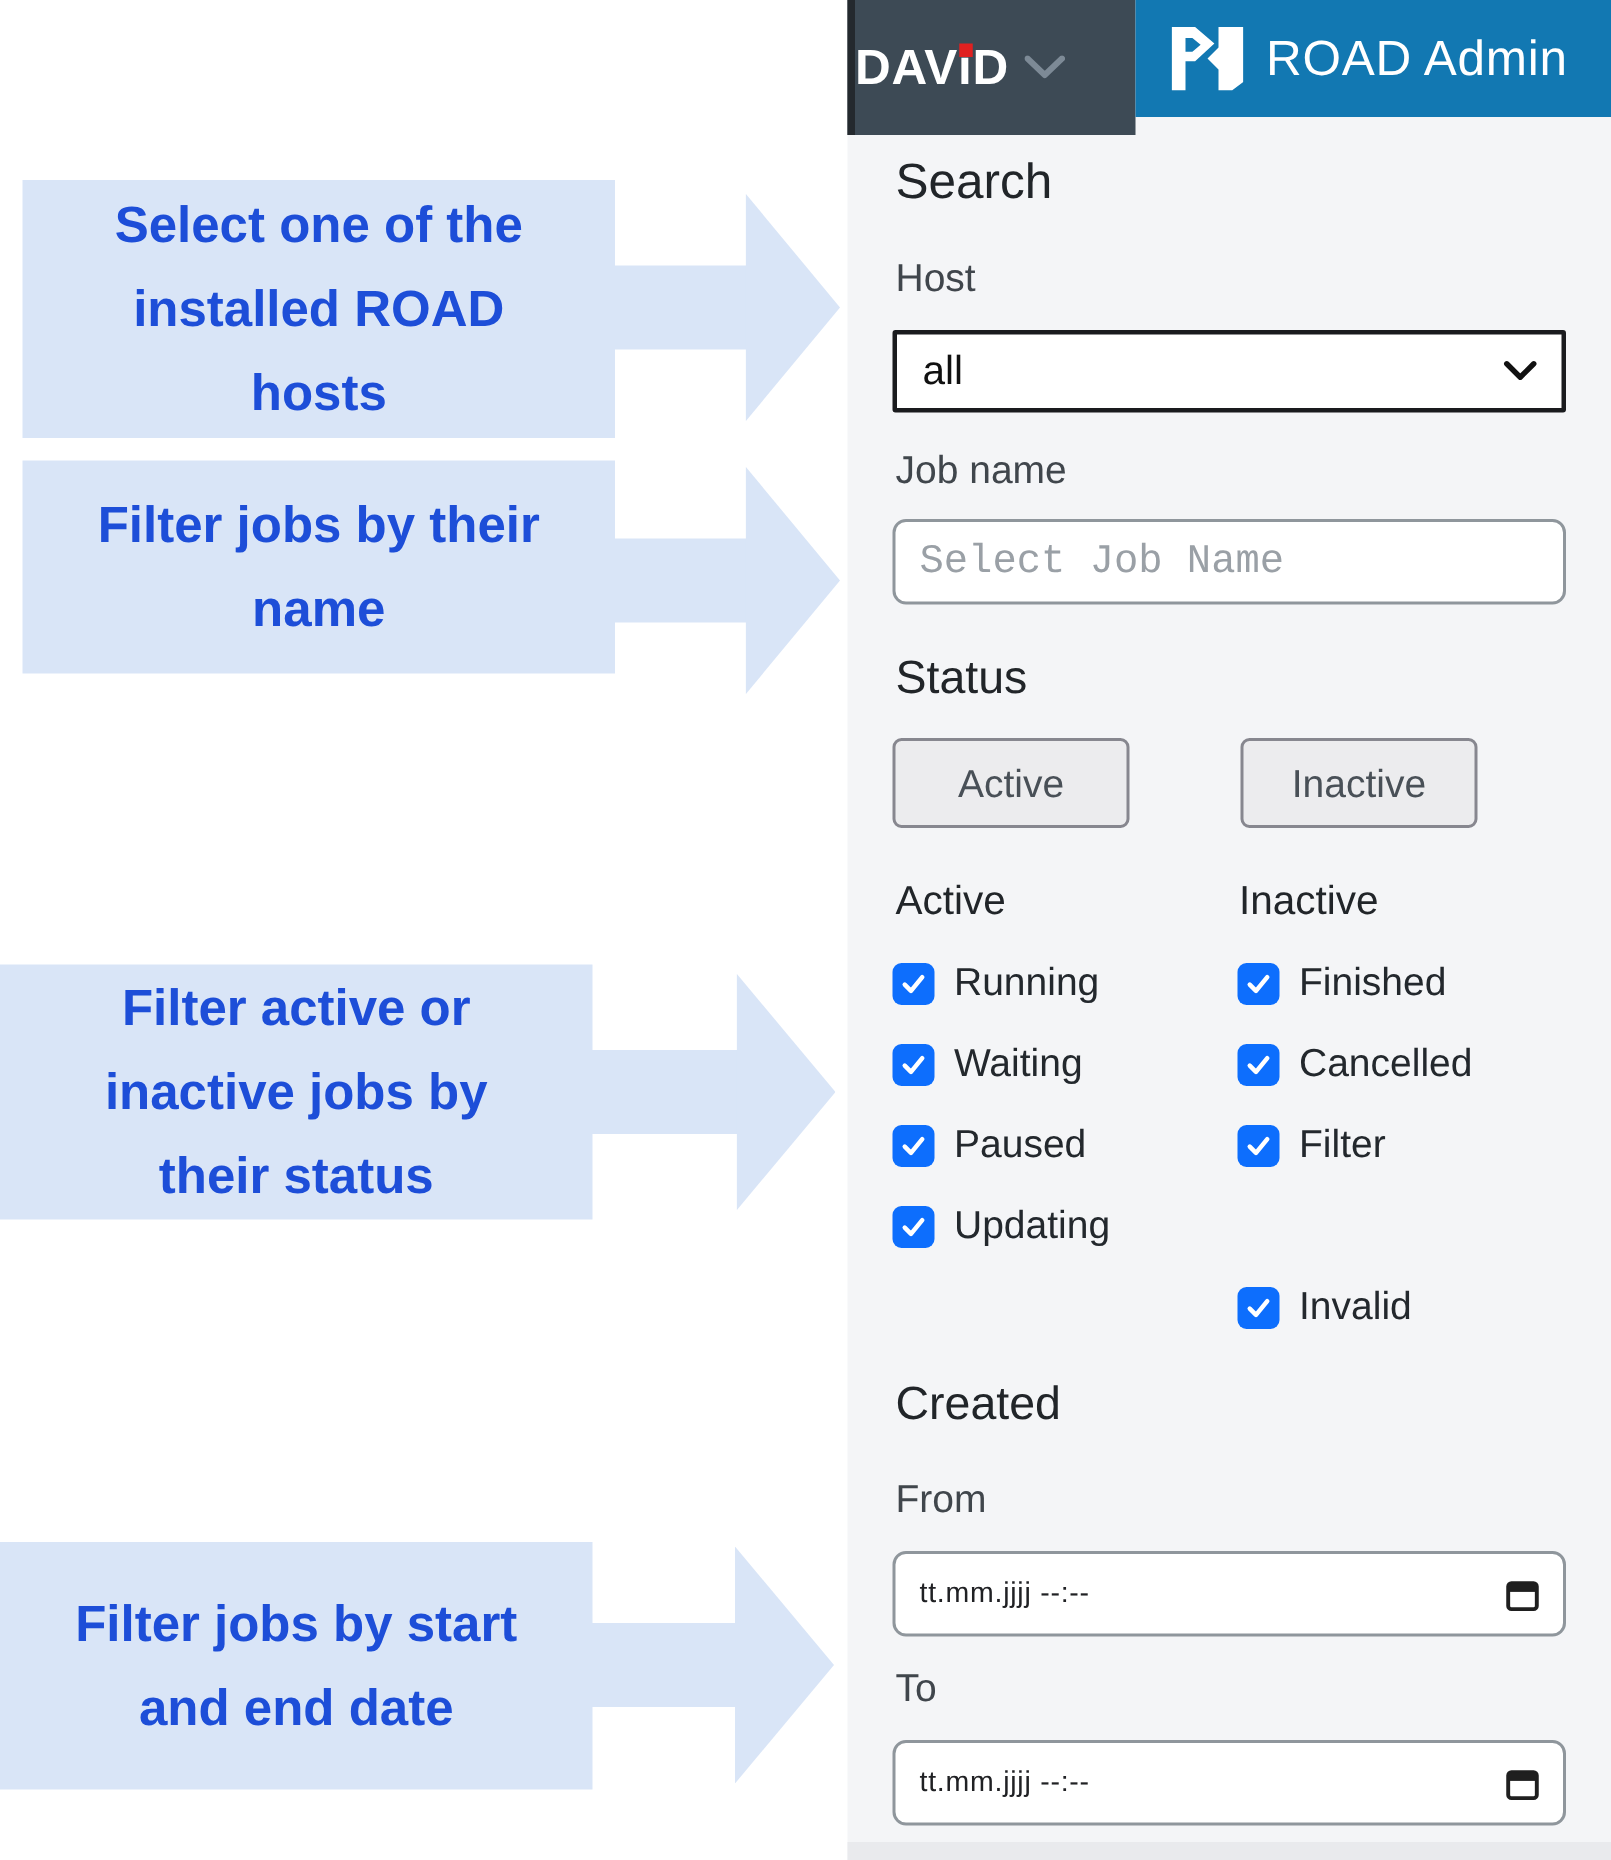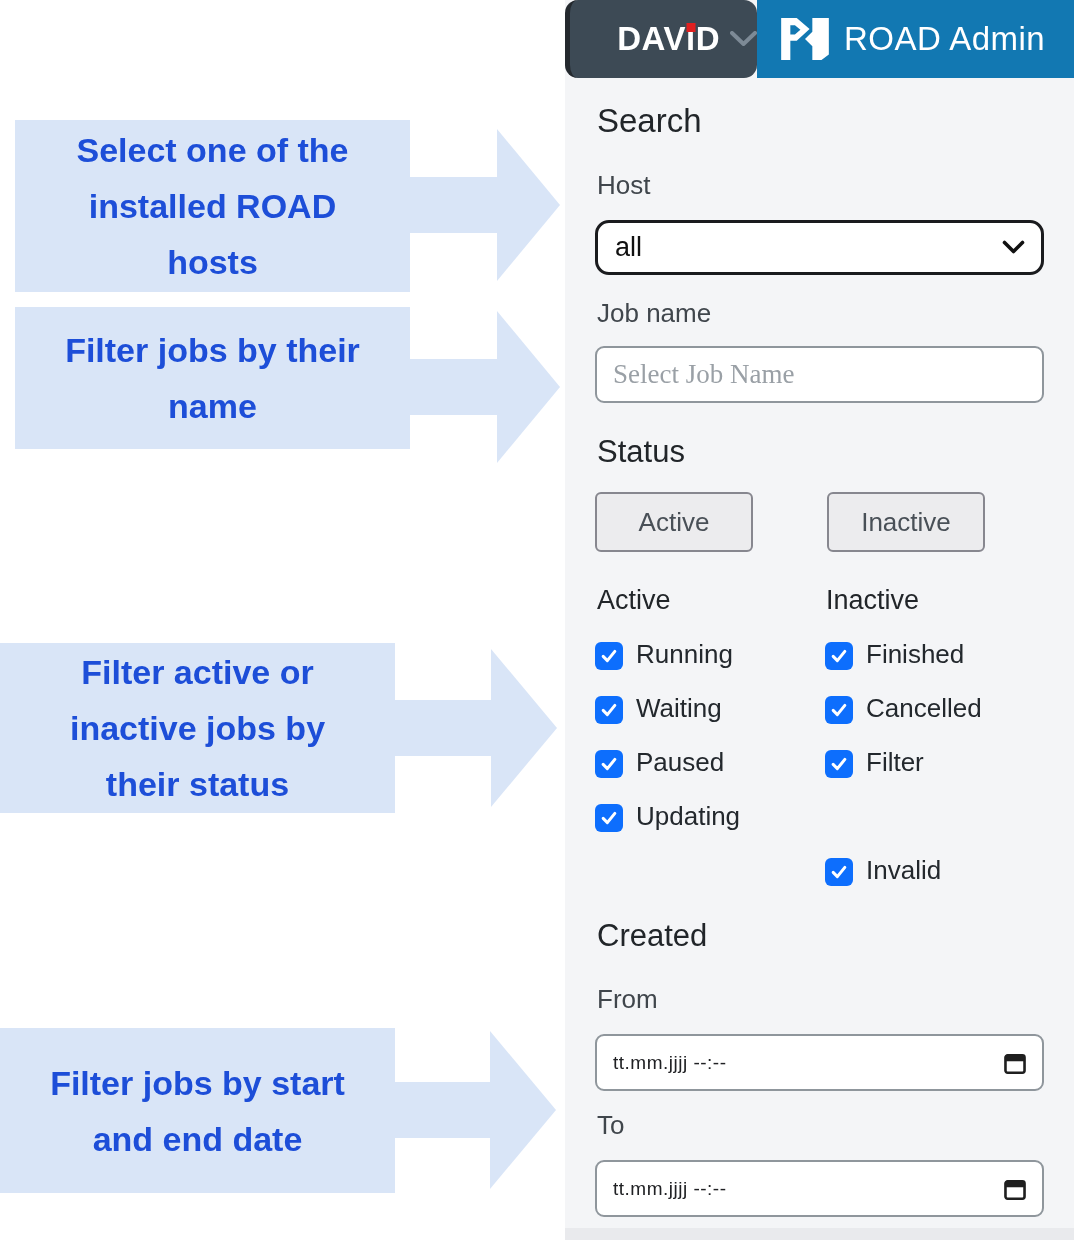--- a/index.html
+++ b/index.html
@@ -19,22 +19,22 @@
   .ann-head { position:absolute; background:#d9e5f7; clip-path:polygon(0 0,100% 50%,0 100%); }
 
   
   .panel {
     position:absolute; left:565px; top:0; width:509px; height:1240px;
     background:#f4f5f7;
   }
 
   .hdr { position:absolute; left:0; top:0; width:509px; height:78px; display:flex; }
   .hdr-dark {
-    width:192px; height:78px; background:#3d4a55; border-left:5px solid #24292e;
-    display:flex; align-items:center; justify-content:flex-end; gap:10px;border-radius:13px;
+    width:192px; height:90px; background:#3d4a55; border-left:5px solid #24292e;
+    display:flex; align-items:center; justify-content:flex-start; gap:10px;
   }
   .david { position:relative; color:#ffffff; font-weight:bold; font-size:33px; letter-spacing:0.5px; }
   .david .ii { position:relative; display:inline-block; }
   .david .ii::after {
     content:""; position:absolute; top:3px; left:50%; transform:translateX(-50%);
     width:9px; height:9px; background:#e02020;
   }
   .hdr-blue {
     flex:1; height:78px; background:#1278b2;
     display:flex; align-items:center; padding-left:24px; gap:15px;
@@ -43,30 +43,30 @@
 
   .h-title { position:absolute; color:#212529; font-weight:400; }
   #search-title  { left:32px; top:102px; font-size:33px; }
   #status-title  { left:32px; top:434px; font-size:31px; }
   #created-title { left:32px; top:918px; font-size:31px; }
 
   .lbl { position:absolute; font-size:26px; color:#40464c; }
 
   .select {
     position:absolute; left:30px; top:220px; width:449px; height:55px;
-    background:#ffffff; border:3px solid #1a1b1e; border-radius:14px;
+    background:#ffffff; border:3px solid #1a1b1e; border-radius:2px;
     display:flex; align-items:center; justify-content:space-between;
     padding:0 16px 0 17px; font-size:27px; color:#111111; cursor:pointer;
   }
 
   .text-input {
     position:absolute; left:30px; top:346px; width:449px; height:57px;
     background:#ffffff; border:2px solid #8f969c; border-radius:9px;
     padding:16px 16px; font-size:27px; color:#202124;
-    font-family:Liberation Serif, serif; outline:none;
+    font-family:Liberation Mono, monospace; outline:none;
   }
   .text-input::placeholder { color:#9aa0a6; }
 
   .btn {
     position:absolute; top:492px; width:158px; height:60px;
     background:#ececee; border:2px solid #87878f; border-radius:6px;
     font-size:26px; color:#495057; display:flex; align-items:center; justify-content:center;
     cursor:pointer;
   }
   #btn-active   { left:30px;  }

